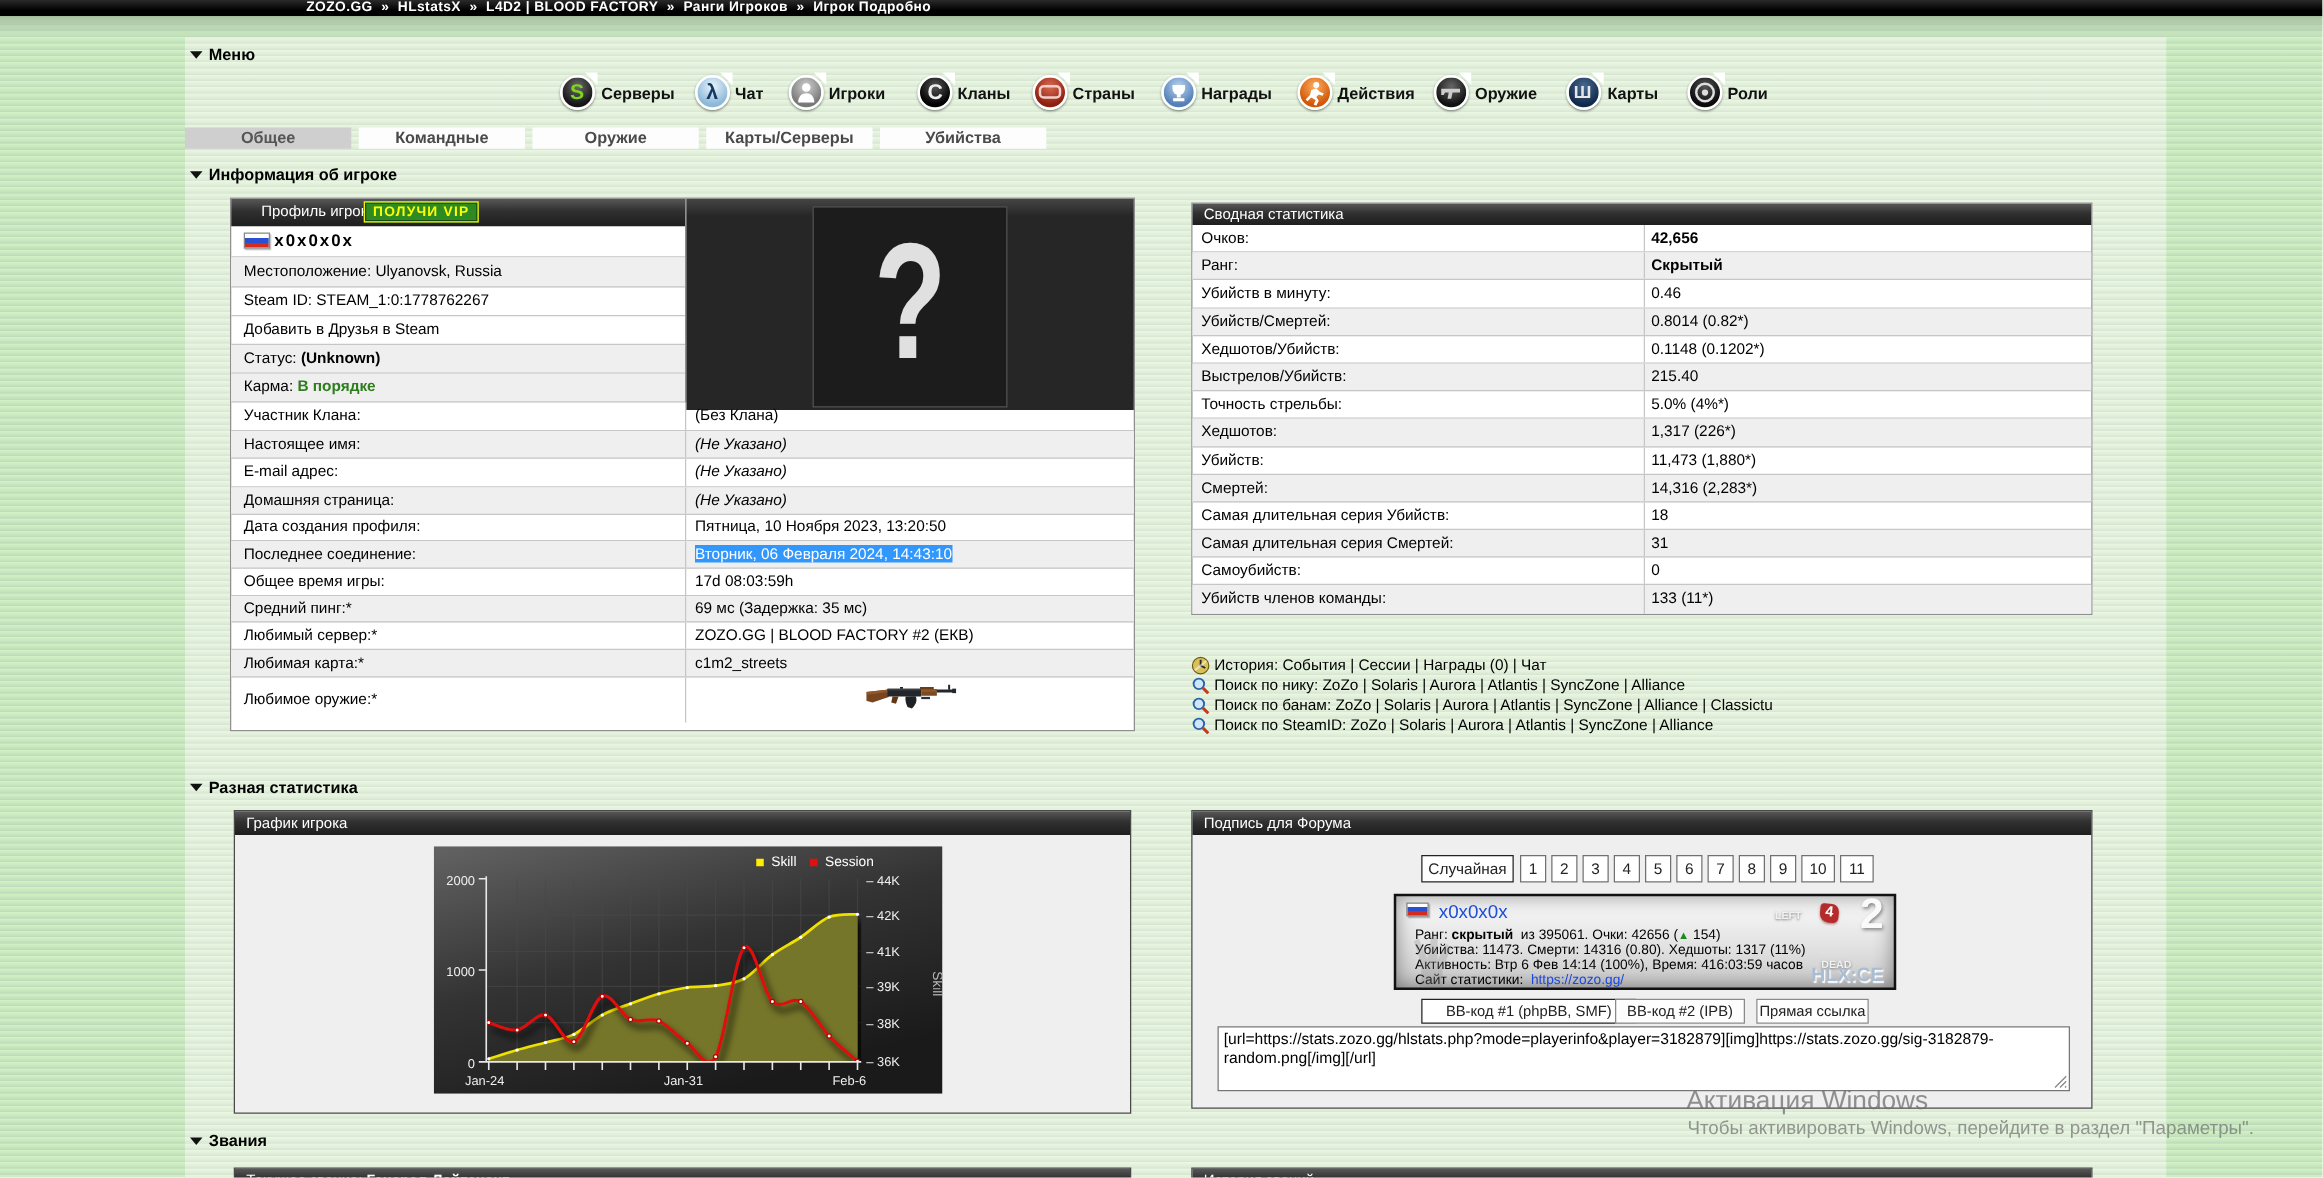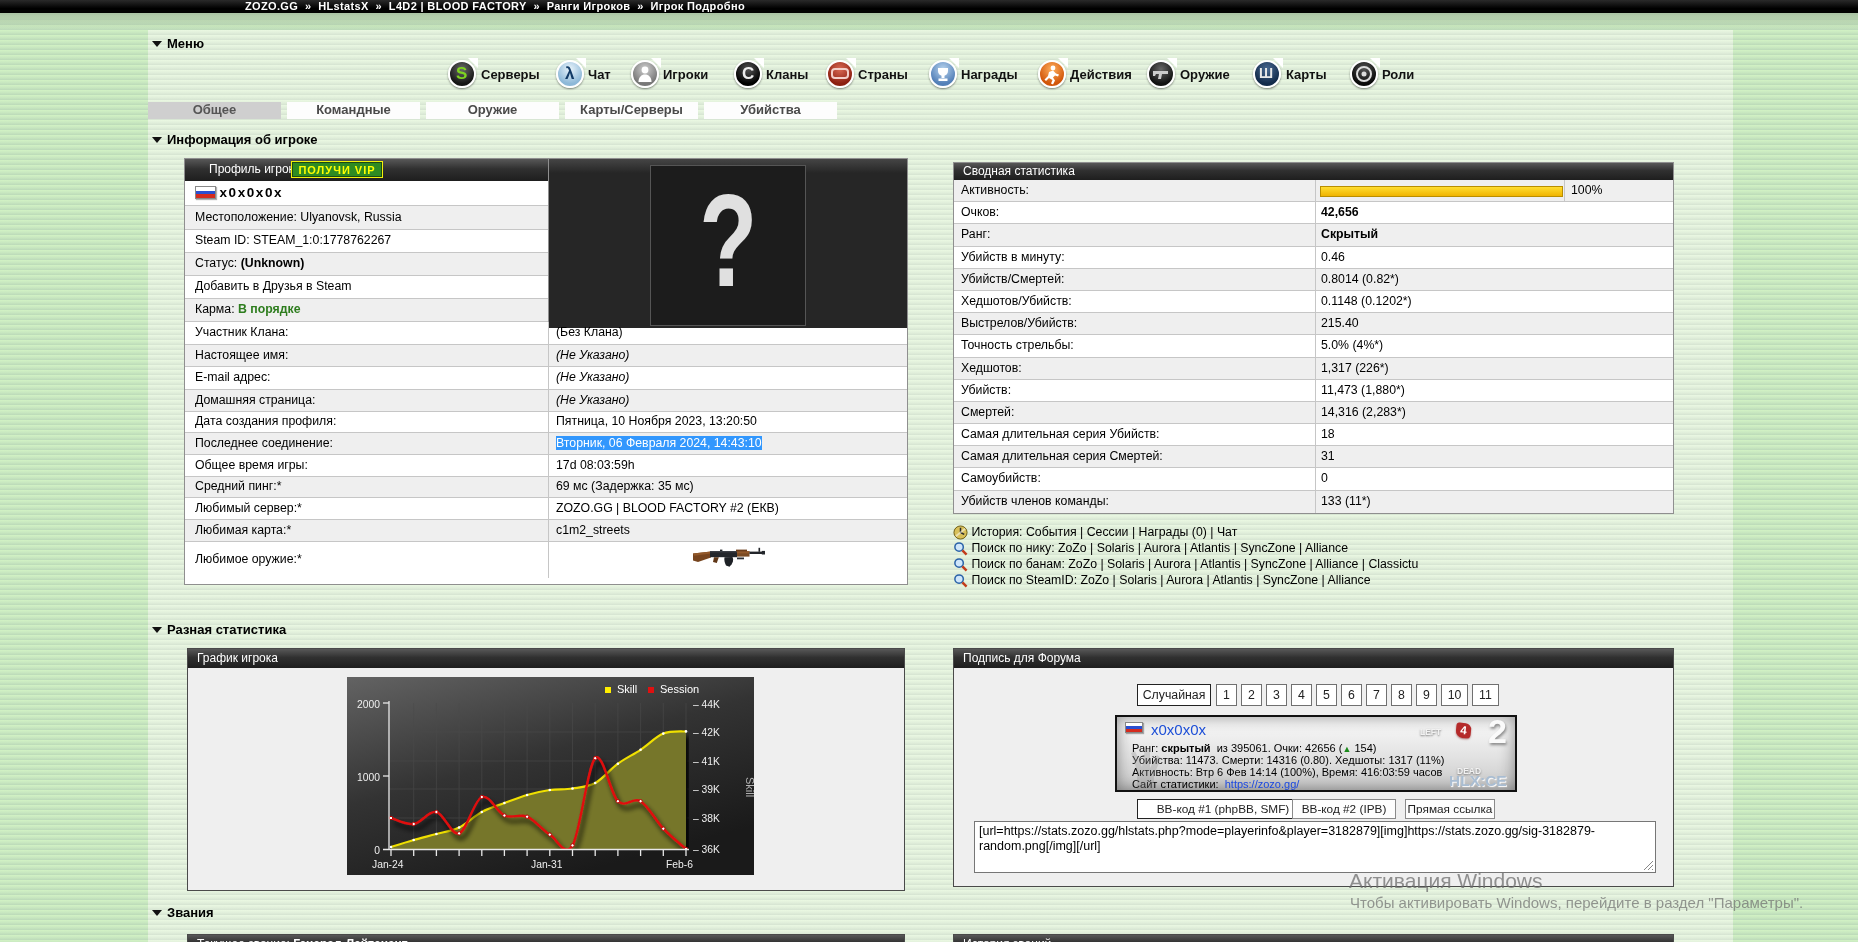--- a/index.html
+++ b/index.html
@@ -148,25 +148,25 @@
     </div>
   <div class="prow" style="height:25px; width:363px;">
       <span class="pcell-l" style="top:4px;"><span class="flag"></span> <b style="font-size:13.5px; letter-spacing:1.6px;">x0x0x0x</b></span>
     </div>
   <div class="prow gray" style="height:24px; width:363px;">
       <span class="pcell-l" style="top:4px;">Местоположение: Ulyanovsk, Russia</span>
     </div>
   <div class="prow" style="height:23px; width:363px;">
       <span class="pcell-l" style="top:3px;">Steam ID: STEAM_1:0:1778762267</span>
     </div>
+  <div class="prow" style="height:23px; width:363px;">
+      <span class="pcell-l" style="top:3px;">Добавить в Друзья в Steam</span>
+    </div>
   <div class="prow gray" style="height:23px; width:363px;">
       <span class="pcell-l" style="top:3px;">Статус: <b>(Unknown)</b></span>
-    </div>
-  <div class="prow" style="height:23px; width:363px;">
-      <span class="pcell-l" style="top:3px;">Добавить в Друзья в Steam</span>
     </div>
   <div class="prow gray" style="height:23px; width:363px;">
       <span class="pcell-l" style="top:3px;">Карма: <b style="color:#2e7d1e;">В порядке</b></span>
     </div>
   <div class="prow" style="height:23px;">
       <span class="pcell-l" style="top:3px;">Участник Клана:</span>
       <span class="pcell-l" style="left:371px; top:3px;">(Без Клана)</span>
       <span class="vdiv"></span>
     </div>
   <div class="prow gray" style="height:22px;">
@@ -231,27 +231,20 @@
       <rect x="65.5" y="0.8" width="1.6" height="4" fill="#23262b"></rect>
       <rect x="68.8" y="3.9" width="3.2" height="3.6" fill="#23262b"></rect>
       <rect x="44" y="10.5" width="7" height="1.8" fill="#2c3036"></rect>
     </svg></span>
   <span class="vdiv"></span>
     </div>
 </div>
 
 <div class="stable" id="stable">
   <div class="dhdr" style="position:relative; height:17px; padding:1px 0 0 9px;">Сводная статистика</div>
-  <div class="srow gray">
-      <span class="lab">Активность:</span>
-      <span class="vline"></span>
-    <span style="position:absolute; left:366px; top:6px; width:243px; height:11px; background:linear-gradient(#ffdd30,#f0b400); border:1px solid #b98e00;"></span>
-    <span style="position:absolute; left:610px; top:0; bottom:0; width:1px; background:#c6c6c6;"></span>
-    <span style="position:absolute; left:617px; top:3px;">100%</span>
-    </div>
   <div class="srow">
       <span class="lab">Очков:</span>
       <span class="vline"></span>
       <span class="val"><b>42,656</b></span>
     </div>
   <div class="srow gray">
       <span class="lab">Ранг:</span>
       <span class="vline"></span>
       <span class="val"><b>Скрытый</b></span>
     </div>

